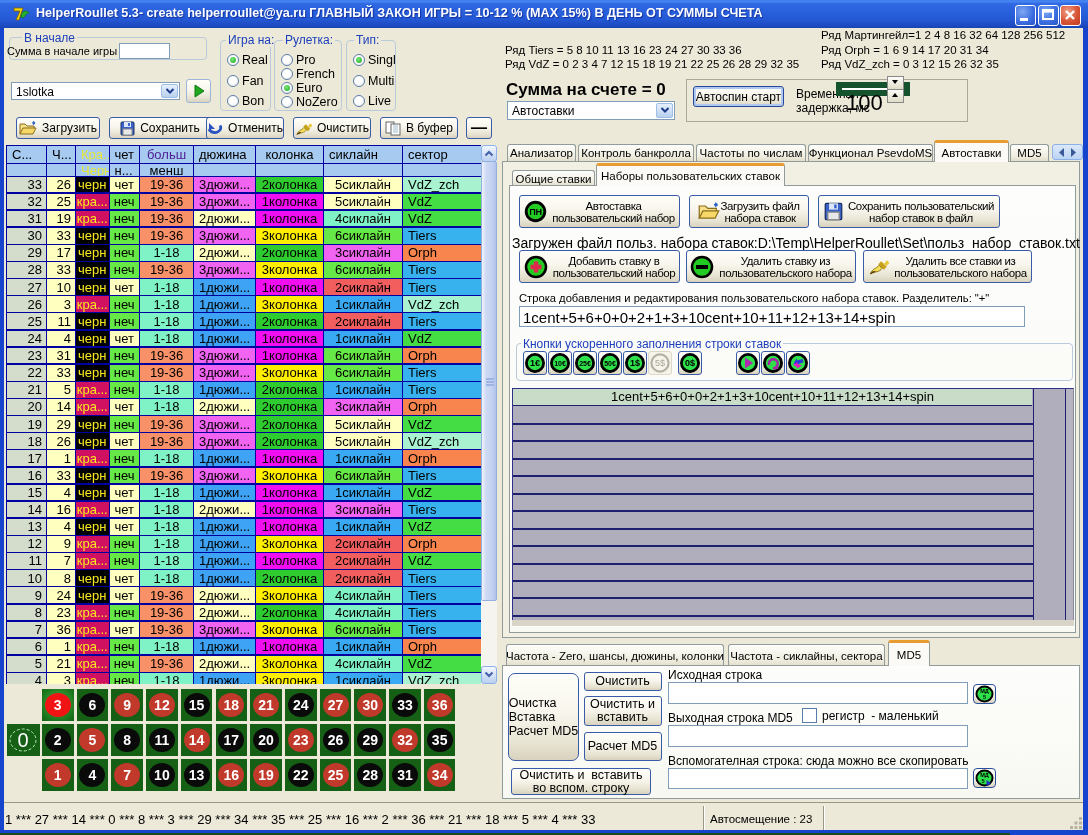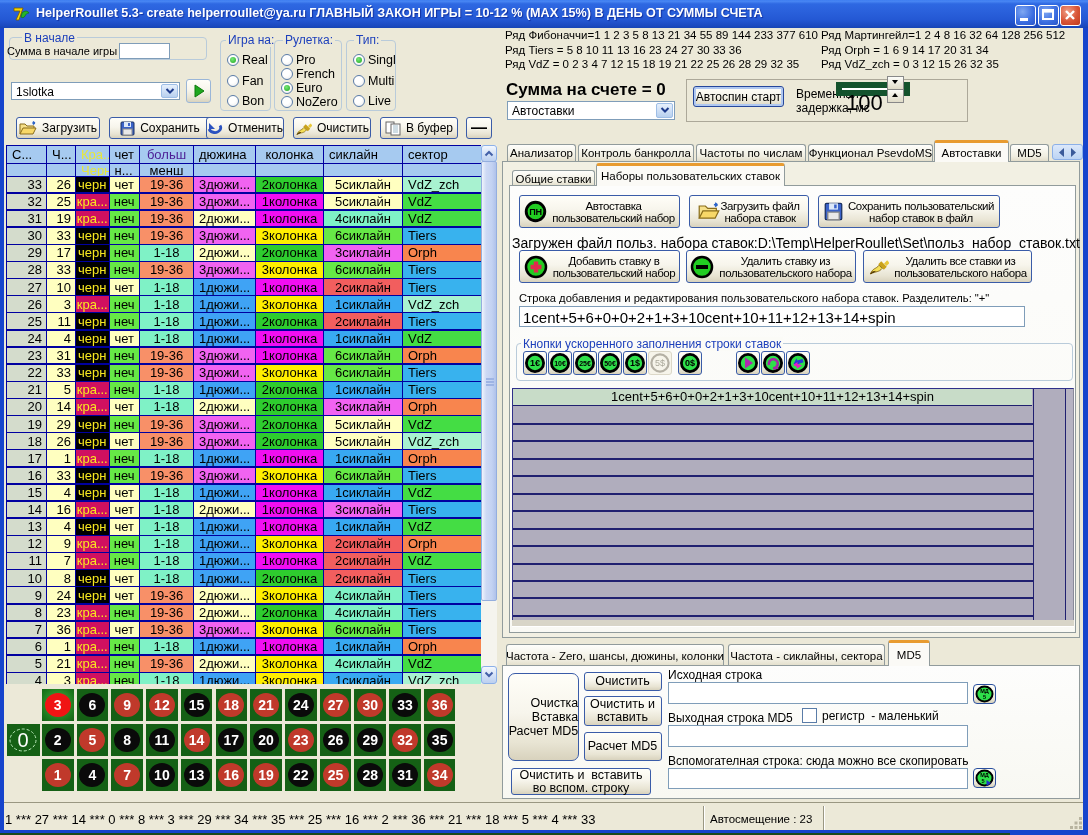--- a/index.html
+++ b/index.html
@@ -570,21 +570,20 @@
         <g fill="#b8b4a0">
           <rect x="9" y="9" width="3" height="3"></rect>
           <rect x="9" y="4.5" width="3" height="3"></rect>
           <rect x="9" y="0" width="3" height="3"></rect>
           <rect x="4.5" y="9" width="3" height="3"></rect>
           <rect x="4.5" y="4.5" width="3" height="3"></rect>
           <rect x="0" y="9" width="3" height="3"></rect>
         </g>
       </svg>
 </div>
-<div class="txt" style="left:505px;top:29px">Ряд Фибоначчи=1 1 2 3 5 8 13 21 34 55 89 144 233 377 610</div>
 <div class="txt" style="left:505px;top:43.5px">Ряд Tiers = 5 8 10 11 13 16 23 24 27 30 33 36</div>
 <div class="txt" style="left:505px;top:58px">Ряд VdZ = 0 2 3 4 7 12 15 18 19 21 22 25 26 28 29 32 35</div>
 <div class="txt" style="left:821px;top:29px">Ряд Мартингейл=1 2 4 8 16 32 64 128 256 512</div>
 <div class="txt" style="left:821px;top:43.5px">Ряд Orph = 1 6 9 14 17 20 31 34</div>
 <div class="txt" style="left:821px;top:58px">Ряд VdZ_zch = 0 3 12 15 26 32 35</div>
 <div class="txt" style="left:506px;top:80px;font-size:17px;font-weight:bold">Сумма на счете = 0</div>
 <div class="combo" style="left:507px;top:101px;width:168px;height:19px">
       <span class="cv">Автоставки</span>
 <span class="cbtn">
         <svg width="10" height="7">
@@ -756,21 +755,21 @@
       <div class="w" style="left:0;top:174px;width:519.5px;height:1.5px;background:#202070"></div>
       <div class="w" style="left:0;top:191px;width:519.5px;height:1.5px;background:#202070"></div>
       <div class="w" style="left:0;top:208px;width:519.5px;height:1.5px;background:#202070"></div>
       <div class="w" style="left:0;top:226px;width:519.5px;height:1.5px;background:#202070"></div>
 </div>
 <div class="w" style="left:512px;top:620px;width:562px;height:7px;background:#d8d5c8;border-bottom:1px solid #fff"></div>
 <div class="tab" style="left:506px;top:644px;width:218px;height:22px">Частота - Zero, шансы, дюжины, колонки</div>
 <div class="tab" style="left:728px;top:644px;width:157px;height:22px">Частота - сиклайны, сектора</div>
 <div class="tab sel" style="left:888px;top:640px;width:42px;height:26px">MD5</div>
 <div class="w" style="left:502px;top:665px;width:578px;height:134px;border:1px solid #919b9c;background:linear-gradient(180deg,#fdfdfc,#f8f8f2)"></div>
-<div class="btn" style="left:508px;top:672.5px;width:71px;height:88px;border-radius:7px;text-align:right;line-height:14px;font-size:12.5px">Очистка<br>Вставка<br>Расчет MD5</div>
+<div class="btn" style="left:508px;top:672.5px;width:71px;height:88px;border-radius:7px;text-align:left;line-height:14px;font-size:12.5px">Очистка<br>Вставка<br>Расчет MD5</div>
 <div class="btn" style="left:583.5px;top:671.5px;width:78px;height:19px;font-size:12.5px">Очистить</div>
 <div class="btn" style="left:583.5px;top:696px;width:78px;height:30px;text-align:center;line-height:13.5px;font-size:12.5px">Очистить и<br>вставить</div>
 <div class="btn" style="left:583.5px;top:732px;width:78px;height:28.5px;font-size:12.5px">Расчет MD5</div>
 <div class="txt" style="left:668px;top:667.5px;font-size:12px">Исходная строка</div>
 <div class="inp" style="left:667.5px;top:682px;width:300px;height:22px"></div>
 <div class="txt" style="left:668px;top:710.5px;font-size:12px">Выходная строка MD5</div>
 <div class="w" style="left:802px;top:707.5px;width:15px;height:15px;border:1px solid #5a7ca8;background:#fff"></div>
 <div class="txt" style="left:822px;top:709px;font-size:12px">регистр&nbsp; - маленький</div>
 <div class="inp" style="left:667.5px;top:725px;width:300px;height:21.5px"></div>
 <div class="txt" style="left:668px;top:753.5px;font-size:12px">Вспомогателная строка: сюда можно все скопировать</div>

